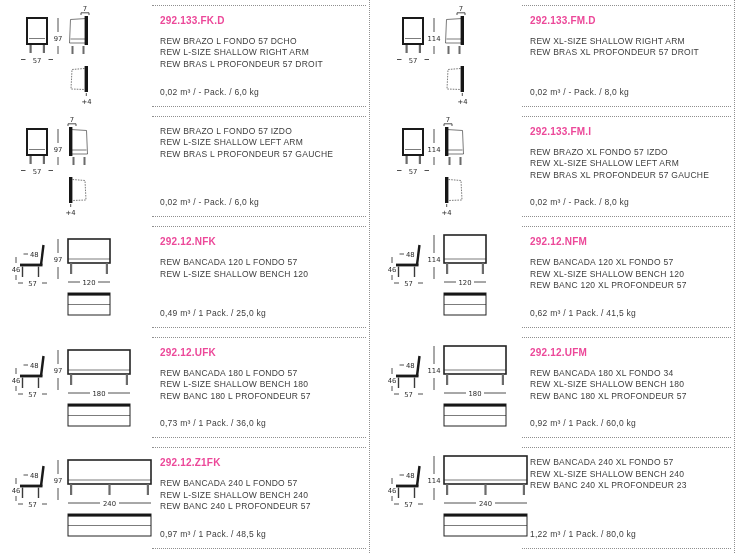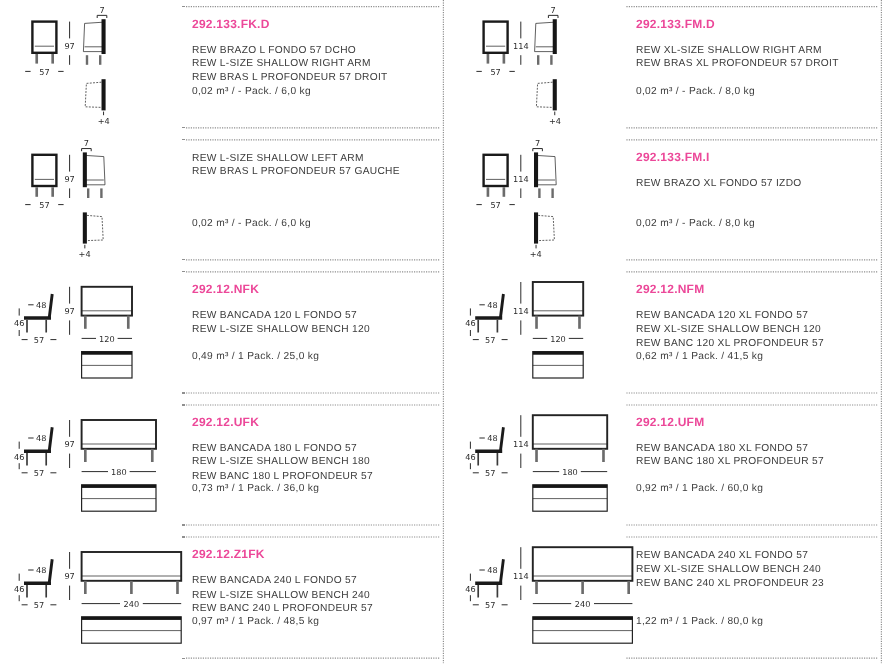--- a/index.html
+++ b/index.html
@@ -11,21 +11,21 @@
   .col.right { width:366px; border-left:1px dotted #8f8f8f; border-right:1px dotted #8f8f8f; }
   .row { flex:1; display:flex; min-height:0; }
   .draw { width:152px; flex:none; position:relative; }
   .drawing { position:absolute; left:6px; top:2px; width:150px; height:105px; }
   .col.right .drawing { left:12px; }
   .info { flex:1; position:relative; margin:5px 3px 4px 0;
           border-top:1px dotted #8f8f8f; border-bottom:1px dotted #8f8f8f;
           padding:9px 6px 0 8px; }
   .code { font-size:10px; font-weight:700; color:#ec4899; letter-spacing:.2px; margin-bottom:10px; }
   .desc { font-size:8.5px; line-height:1.35; color:#3c3c3c; letter-spacing:.25px; }
-  .pack { position:absolute; bottom:26px; left:8px; font-size:8.5px; color:#3c3c3c; letter-spacing:.25px; }
+  .pack { position:absolute; bottom:9px; left:8px; font-size:8.5px; color:#3c3c3c; letter-spacing:.25px; }
   
   .dim { font-family:"DejaVu Sans", sans-serif; font-size:6.8px; fill:#2b2b2b; }
   .mid { text-anchor:middle; }
   .ln  { stroke:#232323; fill:none; stroke-width:.8; }
   .fr  { stroke:#232323; fill:none; stroke-width:1.6; }
   .tv  { stroke:#232323; fill:none; stroke-width:1; }
   .thin{ stroke:#232323; fill:none; stroke-width:.6; }
   .bold2{ stroke:#1a1a1a; fill:none; stroke-width:2; }
   .leg { fill:#6b6b6b; stroke:none; }
   .fillb{ fill:#161616; stroke:none; }
@@ -115,20 +115,21 @@
         <div class="draw">
           <svg class="drawing" viewBox="0 0 150 105">
             <use href="#sym-arm-left"></use>
             <text class="dim mid" x="31" y="60.5">57</text>
             <text class="dim mid" x="52" y="38.8">97</text>
             <text class="dim mid" x="66" y="8.5">7</text>
             <text class="dim mid" x="64.5" y="101.5">+4</text>
           </svg>
         </div>
         <div class="info">
+          <p class="desc">REW BRAZO L FONDO 57 IZDO</p>
           <p class="desc">REW L-SIZE SHALLOW LEFT ARM</p>
           <p class="desc">REW BRAS L PROFONDEUR 57 GAUCHE</p>
           <p class="pack">0,02 m³ / - Pack. / 6,0 kg</p>
         </div>
       </div>
 
       <div class="row">
         <div class="draw">
           <svg class="drawing" viewBox="0 0 150 105">
             <use href="#sym-bench-side"></use>
@@ -248,20 +249,22 @@
             <use href="#sym-arm-left"></use>
             <text class="dim mid" x="31" y="60.5">57</text>
             <text class="dim mid" x="52" y="38.8">114</text>
             <text class="dim mid" x="66" y="8.5">7</text>
             <text class="dim mid" x="64.5" y="101.5">+4</text>
           </svg>
         </div>
         <div class="info">
           <h3 class="code">292.133.FM.I</h3>
           <p class="desc">REW BRAZO XL FONDO 57 IZDO</p>
+          <p class="desc">REW XL-SIZE SHALLOW LEFT ARM</p>
+          <p class="desc">REW BRAS XL PROFONDEUR 57 GAUCHE</p>
           <p class="pack">0,02 m³ / - Pack. / 8,0 kg</p>
         </div>
       </div>
 
       <div class="row">
         <div class="draw">
           <svg class="drawing" viewBox="0 0 150 105">
             <use href="#sym-bench-side"></use>
             <line class="ln" x1="52" y1="12" x2="52" y2="30"></line>
               <line class="ln" x1="52" y1="44" x2="52" y2="56"></line>
@@ -307,21 +310,22 @@
             <line class="thin" x1="62" y1="81.5" x2="124" y2="81.5"></line>
             <text class="dim" x="24" y="33.5">48</text>
             <text class="dim mid" x="10" y="49">46</text>
             <text class="dim mid" x="26.5" y="62.5">57</text>
             <text class="dim mid" x="52" y="38.8">114</text>
             <text class="dim mid" x="93" y="61.8">180</text>
           </svg>
         </div>
         <div class="info">
           <h3 class="code">292.12.UFM</h3>
-          <p class="desc">REW BANCADA 180 XL FONDO 57</p>
+          <p class="desc">REW BANCADA 180 XL FONDO 34</p>
+          <p class="desc">REW XL-SIZE SHALLOW BENCH 180</p>
           <p class="desc">REW BANC 180 XL PROFONDEUR 57</p>
           <p class="pack">0,92 m³ / 1 Pack. / 60,0 kg</p>
         </div>
       </div>
 
       <div class="row">
         <div class="draw">
           <svg class="drawing" viewBox="0 0 150 105">
             <use href="#sym-bench-side"></use>
             <line class="ln" x1="52" y1="12" x2="52" y2="30"></line>

